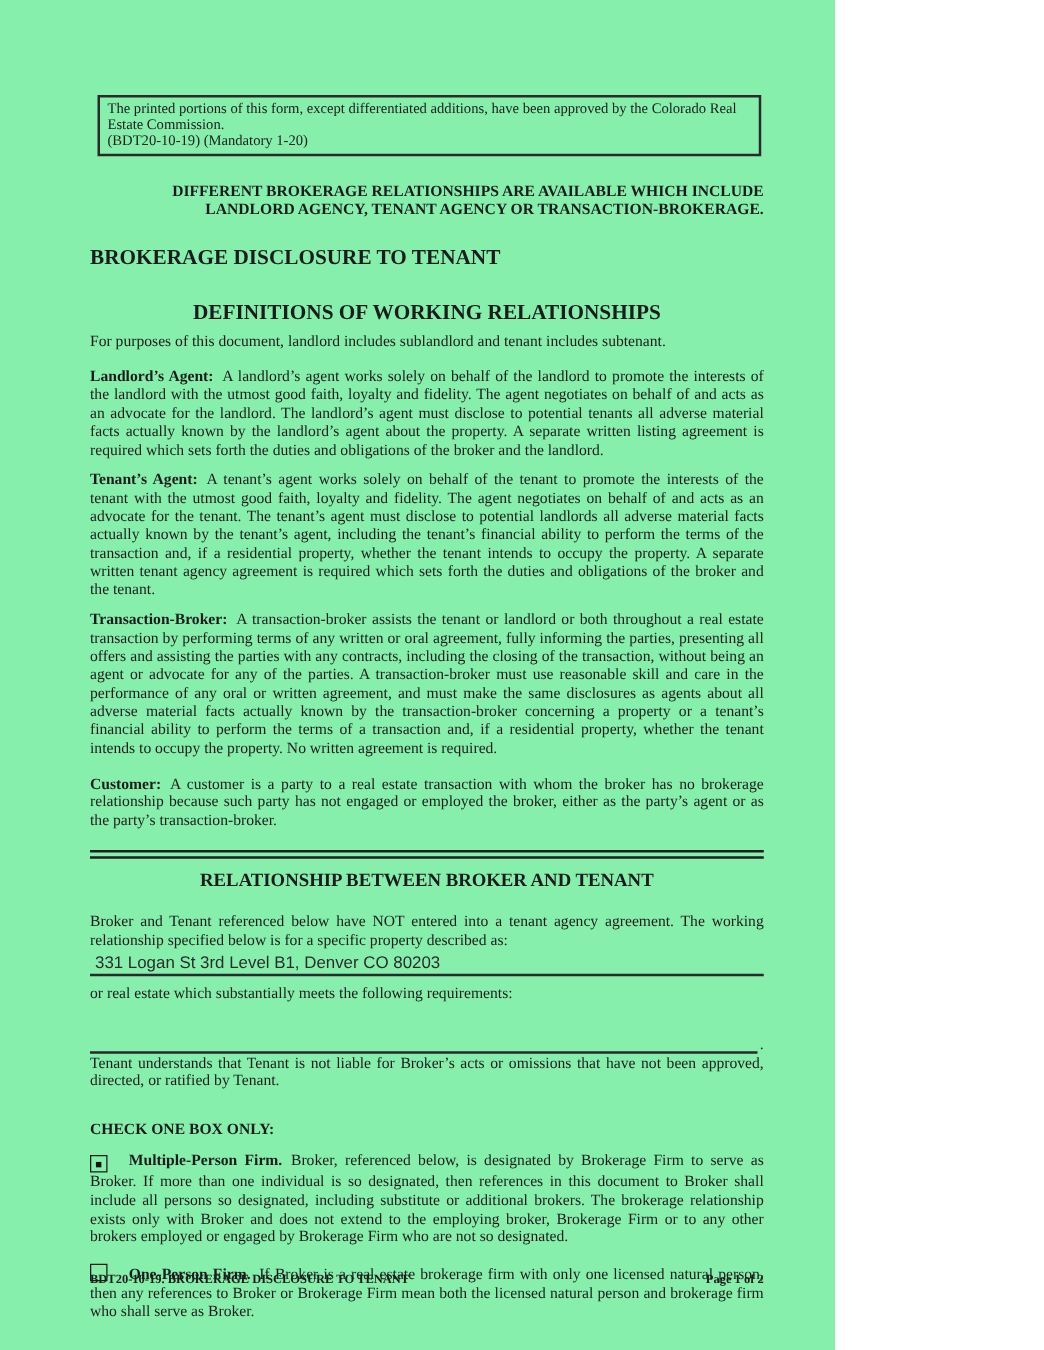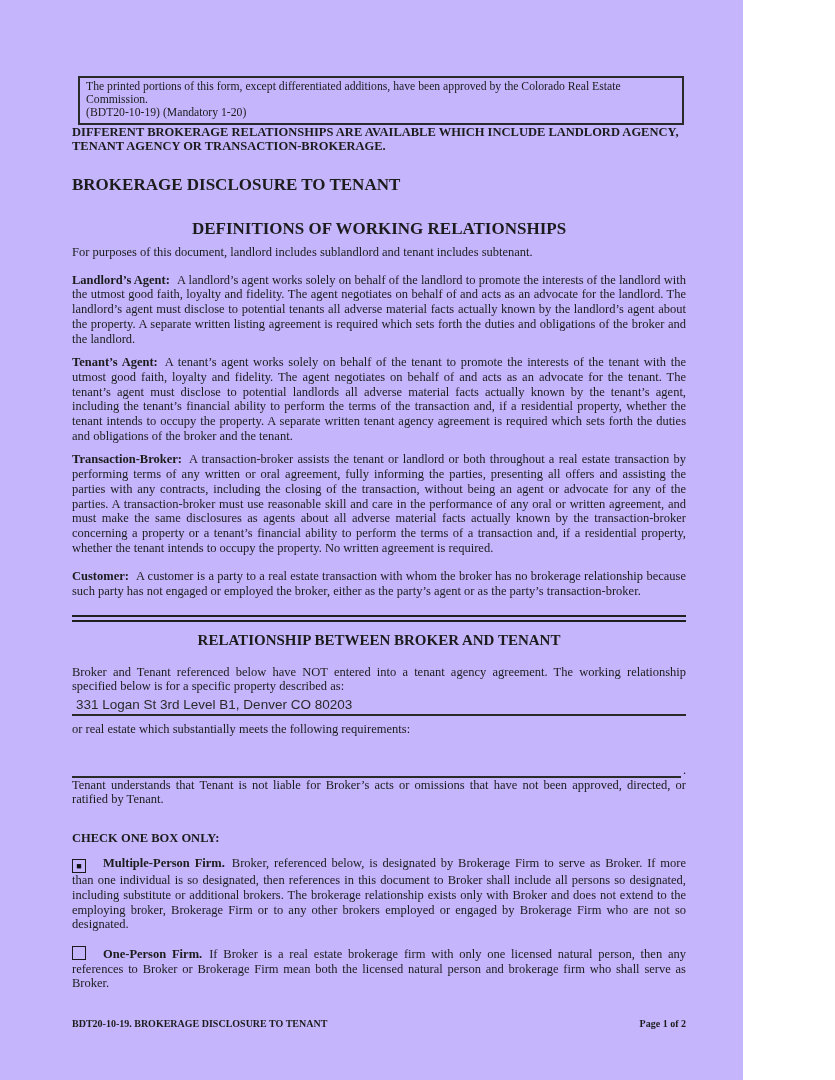--- a/index.html
+++ b/index.html
@@ -1,35 +1,35 @@
 <!DOCTYPE html>
 <html><head>
 <meta charset="utf-8">
 <style>
   html,body { margin:0; padding:0; background:#ffffff; }
   .page {
     position:relative;
-    width:743px; height:1080px;
-    background:#c4b5fd;
+    width:668px; height:1080px;
+    background:#86efac;
     color:#1c1c1c;
     font-family:"Liberation Serif", serif;
     font-size:12.5px;
     line-height:14.7px;
     overflow:hidden;
     box-sizing:border-box;
   }
   .content { padding:76px 57px 0 72px; }
 
   .approval-box {
     border:2px solid #2a2a2a;
     margin-left:6px; margin-right:2px;
     padding:2px 6px 3px 6px;
     font-size:11.7px; line-height:13.2px;
   }
-  .notice { font-weight:bold; margin-top:0; text-align:left; }
+  .notice { font-weight:bold; margin-top:21px; text-align:right; }
 
   .form-title   { text-align:left; font-weight:bold; font-size:17px; line-height:20px; margin-top:21px; }
   .form-subtitle{ text-align:center; font-weight:bold; font-size:17px; line-height:20px; margin-top:24px;font-family:Liberation Serif, serif; }
 
   .intro { margin-top:6px; }
 
   p { margin:0; }
   .def { margin-top:9px; text-align:justify; }
   .def-first { margin-top:13px; }
   .def-customer { margin-top:14px; }

